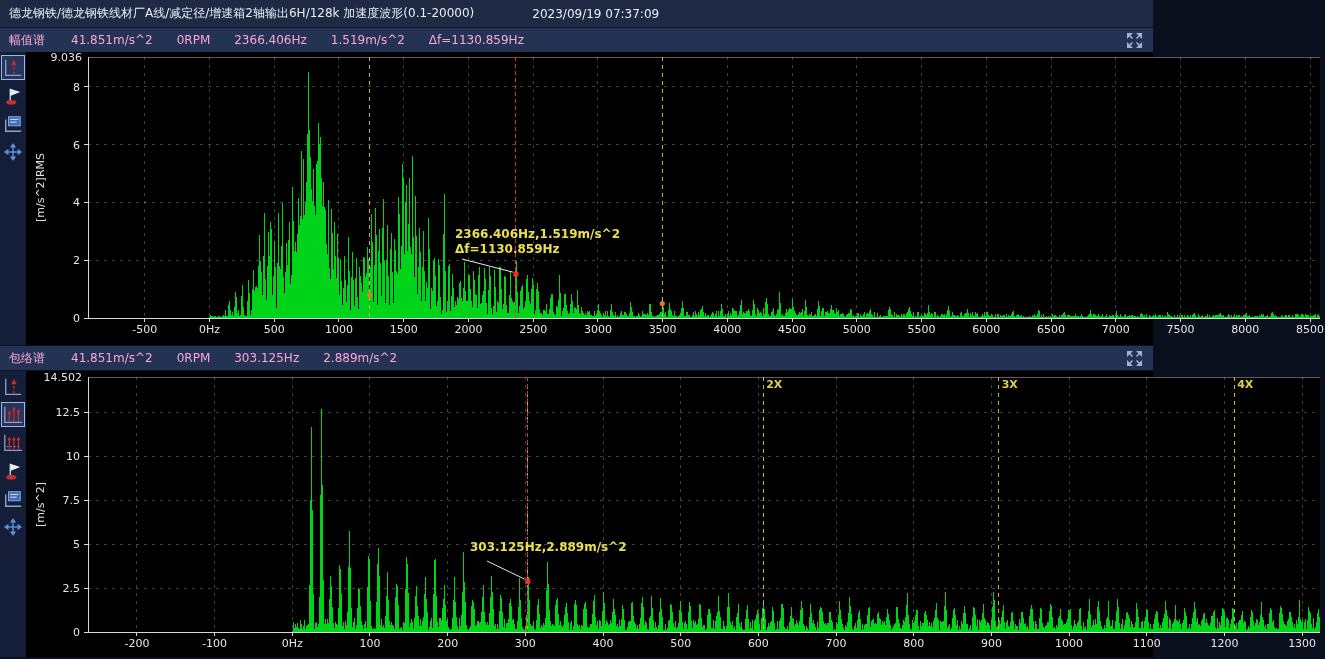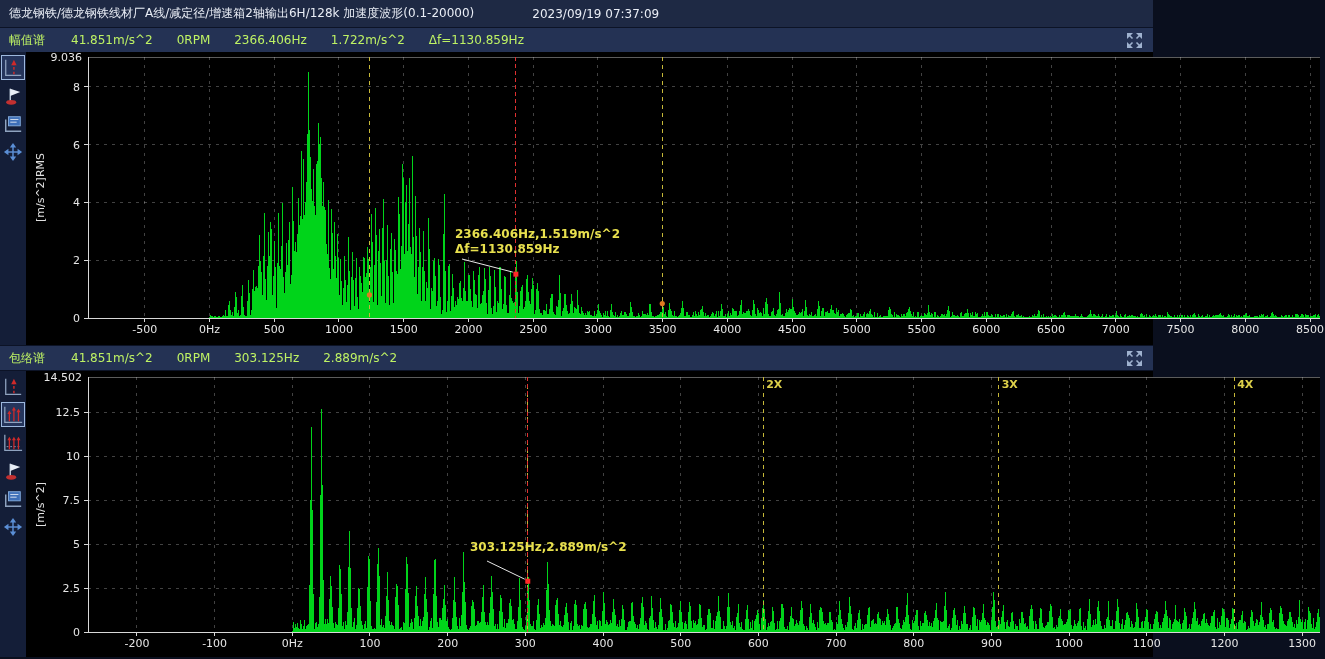--- a/index.html
+++ b/index.html
@@ -5,21 +5,21 @@
   * { margin:0; padding:0; box-sizing:border-box; }
   html,body { width:1325px; height:659px; background:#0a0f1e; overflow:hidden;
     font-family:"DejaVu Sans","Liberation Sans",sans-serif; }
   #app { position:relative; width:1153px; height:659px; background:#0a0f1e; }
 
   .titlebar { height:27px; background:#1e2944; display:flex; align-items:center;
     padding-left:9px; color:#e9edf5; font-size:12px; }
   .titlebar .ts { margin-left:58px; }
 
   .panel-header { height:25px; background:#243254; border-top:1px solid #0c1326;
-    display:flex; align-items:center; padding-left:9px; color:#bef264; font-size:12px;
+    display:flex; align-items:center; padding-left:9px; color:#f9a8d4; font-size:12px;
     position:relative; }
   .panel-header .hv { margin-right:24px; white-space:nowrap; }
   .panel-header .hname { margin-right:26px; }
   .expand-btn { position:absolute; right:10px; top:4px; width:17px; height:17px; cursor:pointer; }
 
   .panel-body { position:relative; background:#000; }
   #body1 { height:293px; }
   #body2 { height:287px; border-top:1px solid #0c1326; }
 
   .side-toolbar { position:absolute; left:0; top:0; bottom:0; width:26px; background:#141e38;
@@ -39,21 +39,21 @@
   <div class="titlebar">
     <span>德龙钢铁/德龙钢铁线材厂A线/减定径/增速箱2轴输出6H/128k 加速度波形(0.1-20000)</span>
     <span class="ts">2023/09/19 07:37:09</span>
   </div>
 
   <div class="panel-header">
     <span class="hv hname">幅值谱</span>
     <span class="hv">41.851m/s^2</span>
     <span class="hv">0RPM</span>
     <span class="hv">2366.406Hz</span>
-    <span class="hv">1.722m/s^2</span>
+    <span class="hv">1.519m/s^2</span>
     <span class="hv">Δf=1130.859Hz</span>
     <span class="expand-btn">
       <svg width="17" height="17" viewBox="0 0 17 17">
         <g fill="#9fb2cf">
             <polygon points="1,1 7,1 1,7"></polygon>
             <polygon points="16,1 10,1 16,7"></polygon>
         <polygon points="1,16 7,16 1,10"></polygon>
             <polygon points="16,16 10,16 16,10"></polygon>
           </g>
         <g stroke="#9fb2cf" stroke-width="1.6">

